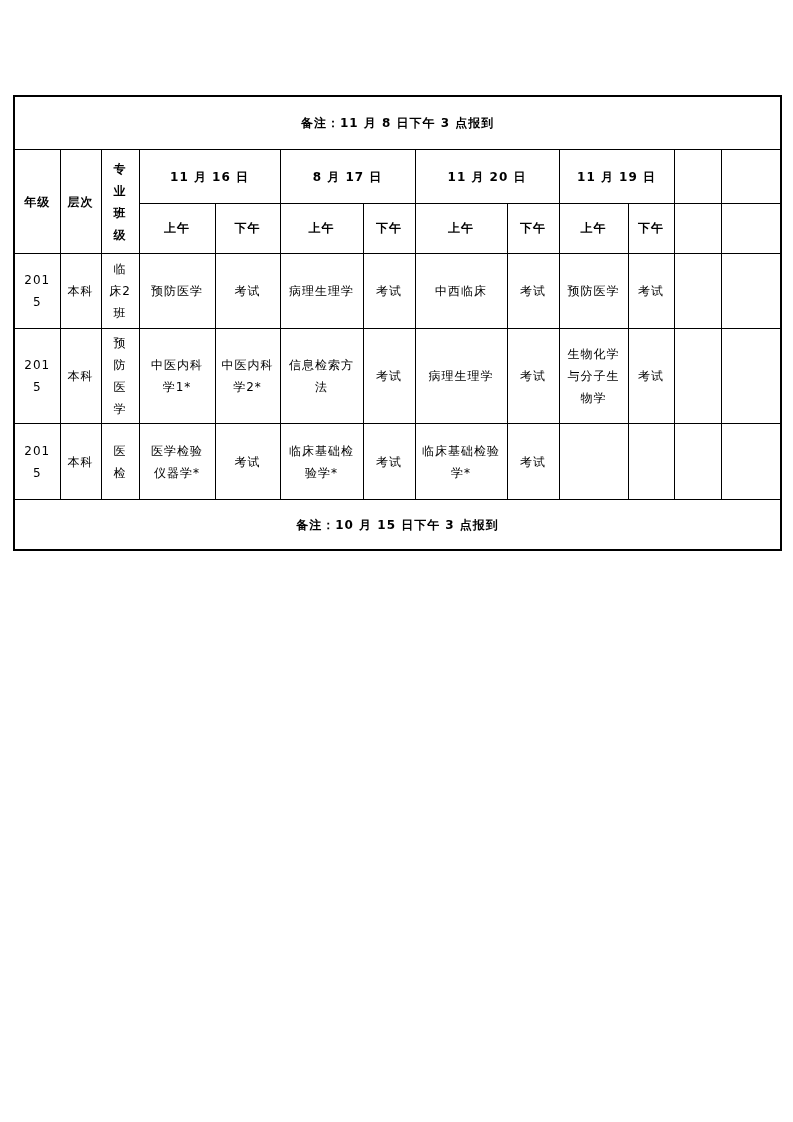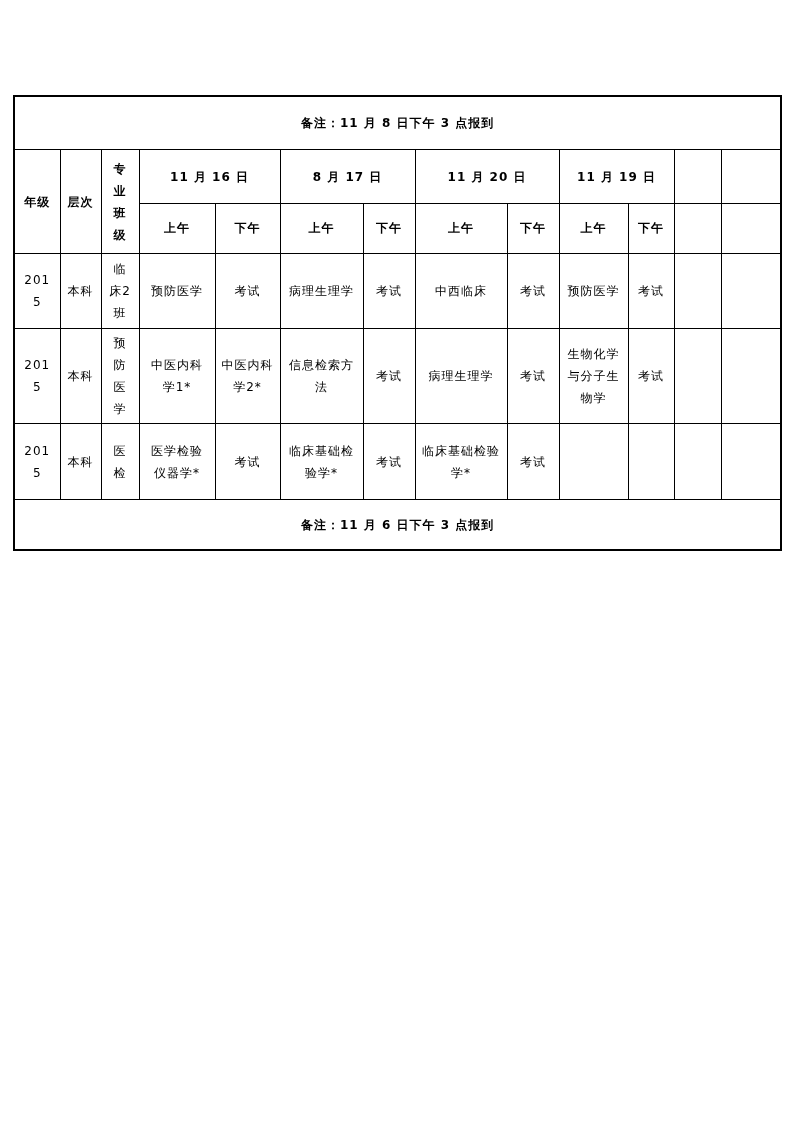--- a/index.html
+++ b/index.html
@@ -145,17 +145,17 @@
       <td>考试</td>
       <td>临床基础检验学*</td>
       <td>考试</td>
       <td></td>
       <td></td>
       <td></td>
       <td></td>
     </tr>
 
     <tr class="r-note-bottom">
-      <td colspan="13" class="note-cell">备注：11 月 6 日下午 3 点报到</td>
+      <td colspan="13" class="note-cell">备注：10 月 15 日下午 3 点报到</td>
     </tr>
   </tbody>
     </table>
 </div>
 
 </body></html>

